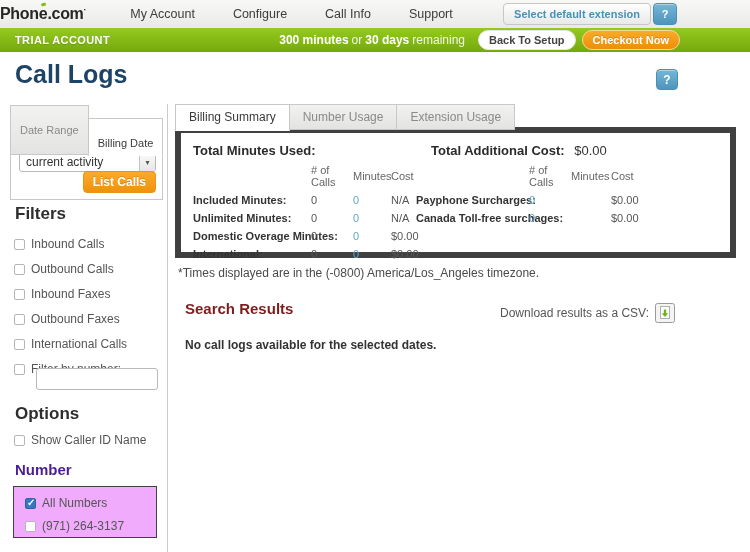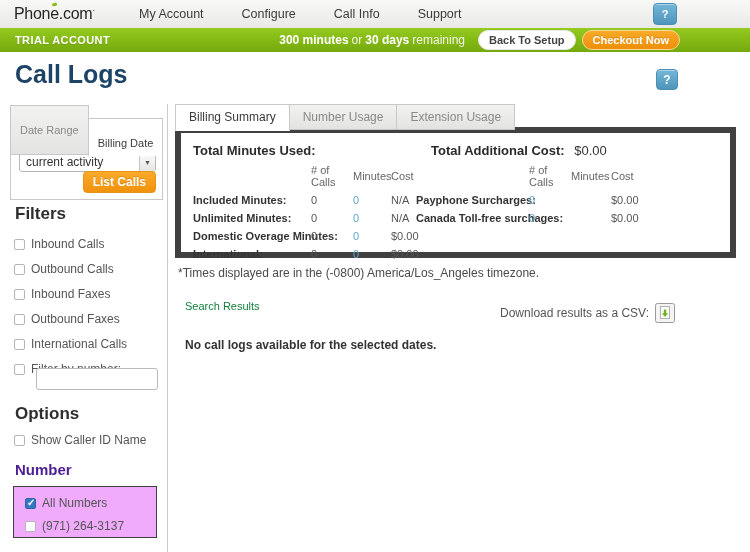--- a/index.html
+++ b/index.html
@@ -1,20 +1,20 @@
 <!DOCTYPE html>
 <html><head>
 <meta charset="utf-8">
 <style>
   html,body{margin:0;padding:0}
   body{width:750px;height:552px;position:relative;font-family:"Liberation Sans",sans-serif;background:#fff;overflow:hidden}
 
   
   .header{position:absolute;top:0;left:0;right:0;height:28px;background:linear-gradient(#f8f8f6,#e9e9e7);border-bottom:1px solid #cfcfcd;display:flex;align-items:center}
-  .logo{margin-left:14px;font-size:16px;font-weight:normal;color:#262626;letter-spacing:-.3px;white-space:nowrap}
+  .logo{font-size:16px;font-weight:bold;color:#262626;letter-spacing:-.3px;white-space:nowrap}
   .logo .accent{position:relative}
   .logo .accent::before{content:"";position:absolute;left:2px;top:-2px;width:5px;height:2.5px;background:#86bd17;border-radius:2px;transform:rotate(-14deg)}
   .logo .mark{font-size:9px;vertical-align:top}
   .nav{display:flex;margin-left:44px;gap:38px}
   .nav .nav-item{font-size:12.5px;color:#3c3c3c;cursor:pointer}
   .hdr-right{position:absolute;right:73px;top:3px;display:flex;align-items:stretch}
   .btn-ext{background:linear-gradient(#fefefe,#e9e9e7);border:1px solid #c6c6c4;border-radius:4px;color:#4a90b8;font-weight:bold;font-size:11px;padding:4px 10px;cursor:pointer}
   .btn-help{background:linear-gradient(#74b7d8,#4f94bb);border:1px solid #4a8fb5;border-radius:4px;color:#fff;font-weight:bold;font-size:11px;width:24px;text-align:center;padding:4px 0;margin-left:2px;cursor:pointer;box-shadow:inset 0 1px 0 rgba(255,255,255,.4)}
 
   
@@ -69,38 +69,39 @@
   .tac-title .t{font-weight:bold}
   .tac-title .v{font-weight:normal;margin-left:6px;color:#333}
   .sgrid{position:absolute;display:grid;row-gap:6px;font-size:11px;color:#555;align-items:center}
   .grid-left{left:12px;top:31px;grid-template-columns:118px 42px 38px 52px}
   .grid-right{left:235px;top:31px;grid-template-columns:113px 42px 40px 50px}
   .sgrid .hdr{color:#666}
   .sgrid .lbl{font-weight:bold;color:#333;white-space:nowrap}
   .link{color:#5fa8c7;cursor:pointer}
 
   .tz-note{position:absolute;left:178px;top:266px;font-size:12px;color:#4a4a4a}
-  .sr-heading{position:absolute;left:185px;top:300px;font-size:11px;font-weight:normal;color:#15803d}
+  .sr-heading{position:absolute;left:185px;top:300px;font-size:15px;font-weight:bold;color:#7f1d1d}
   .dl-row{position:absolute;right:75px;top:303px;display:flex;align-items:center;gap:6px}
   .dl-label{font-size:12px;color:#555}
   .csv-icon{cursor:pointer;display:block}
   .empty-msg{position:absolute;left:185px;top:338px;font-size:12px;font-weight:bold;color:#333}
 </style>
 </head>
 <body>
 
 <div class="header">
   <div class="logo"><span>Phon</span><span class="accent">e</span><span>.com</span><span class="mark">·</span></div>
   <div class="nav">
     <span class="nav-item">My Account</span>
     <span class="nav-item">Configure</span>
     <span class="nav-item">Call Info</span>
     <span class="nav-item">Support</span>
   </div>
   <div class="hdr-right">
+    <button class="btn-ext">Select default extension</button>
     <button class="btn-help">?</button>
   </div>
 </div>
 
 <div class="trial">
   <span class="trial-badge">TRIAL ACCOUNT</span>
   <div class="trial-right">
     <b>300 minutes</b>
     <span class="sp">or</span>
     <b>30 days</b>

